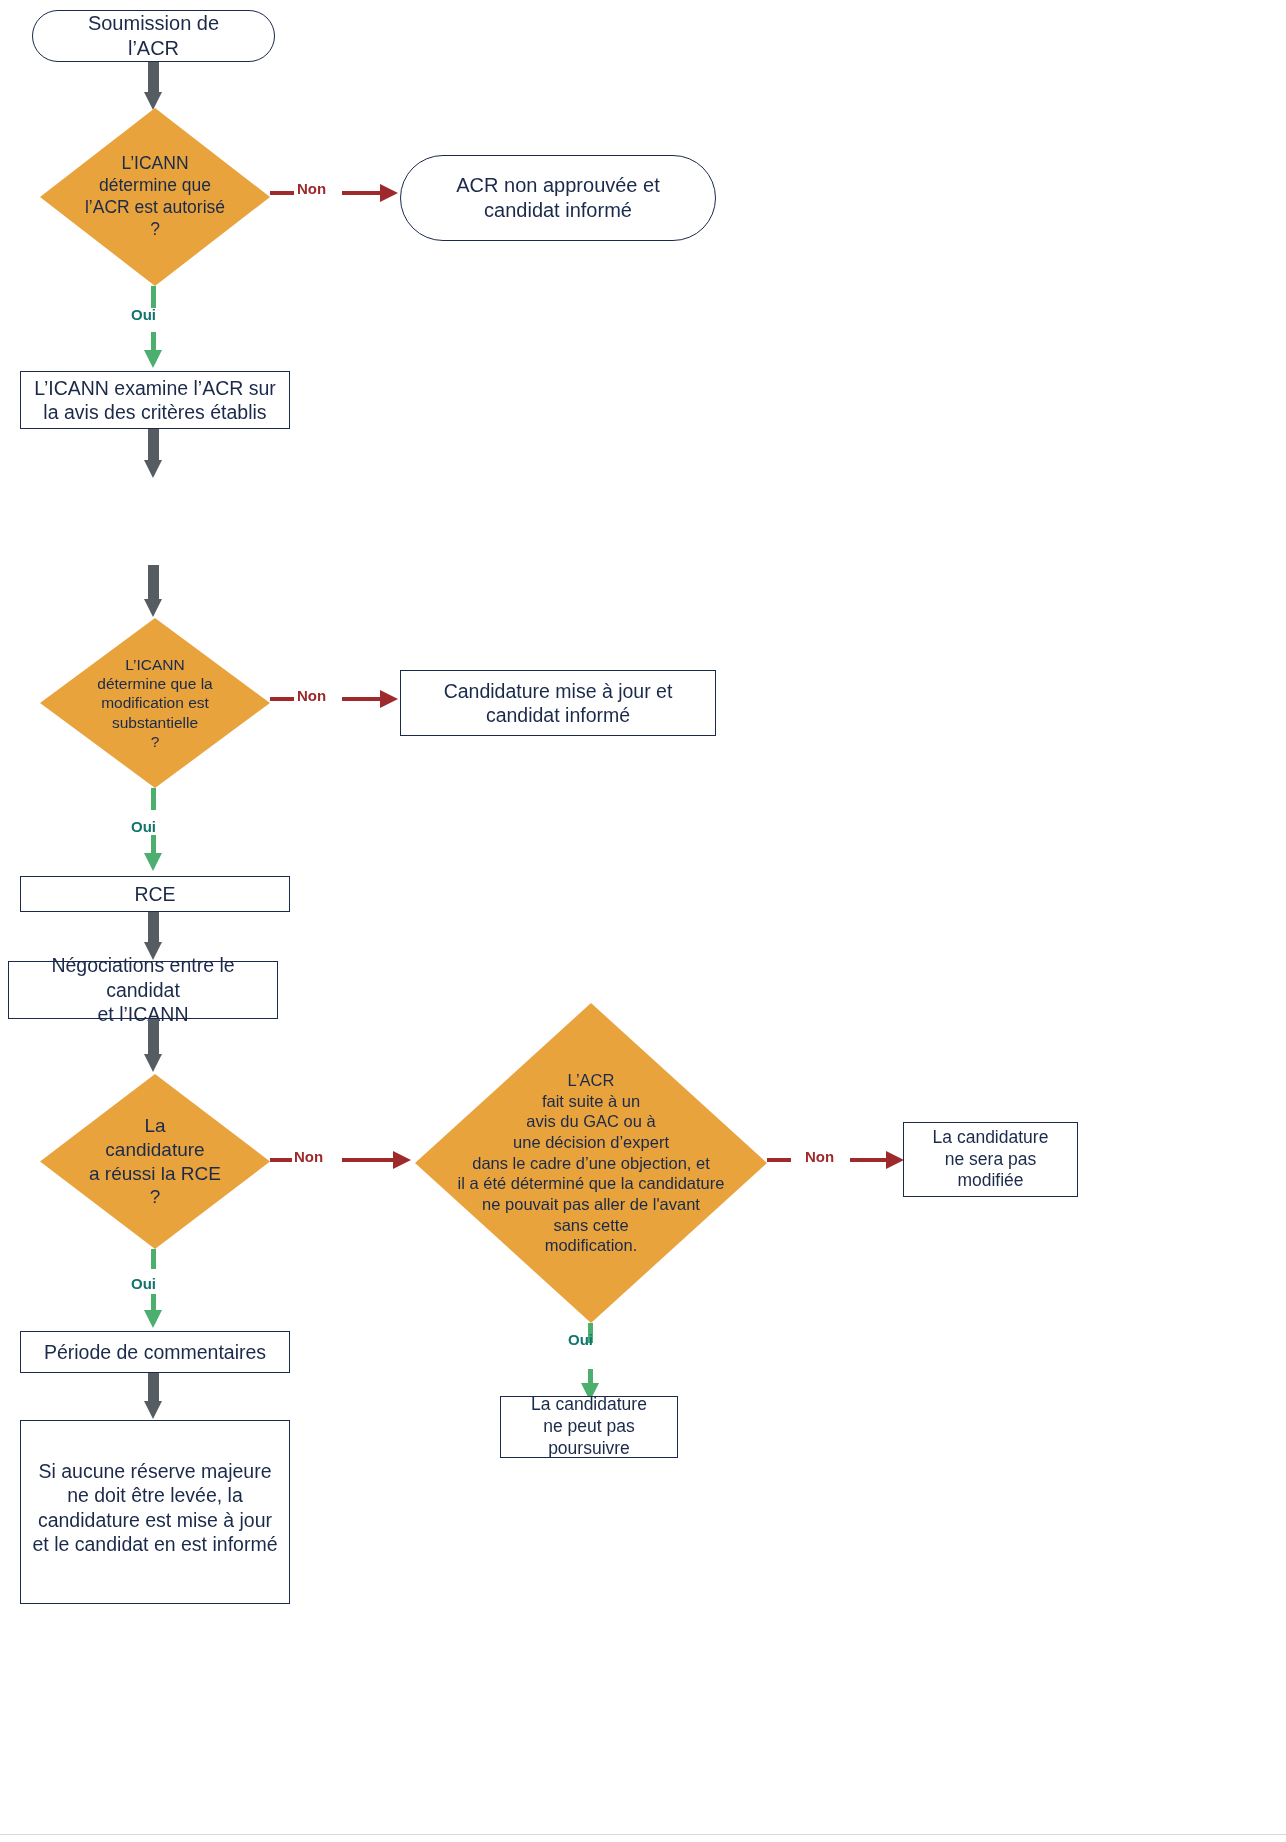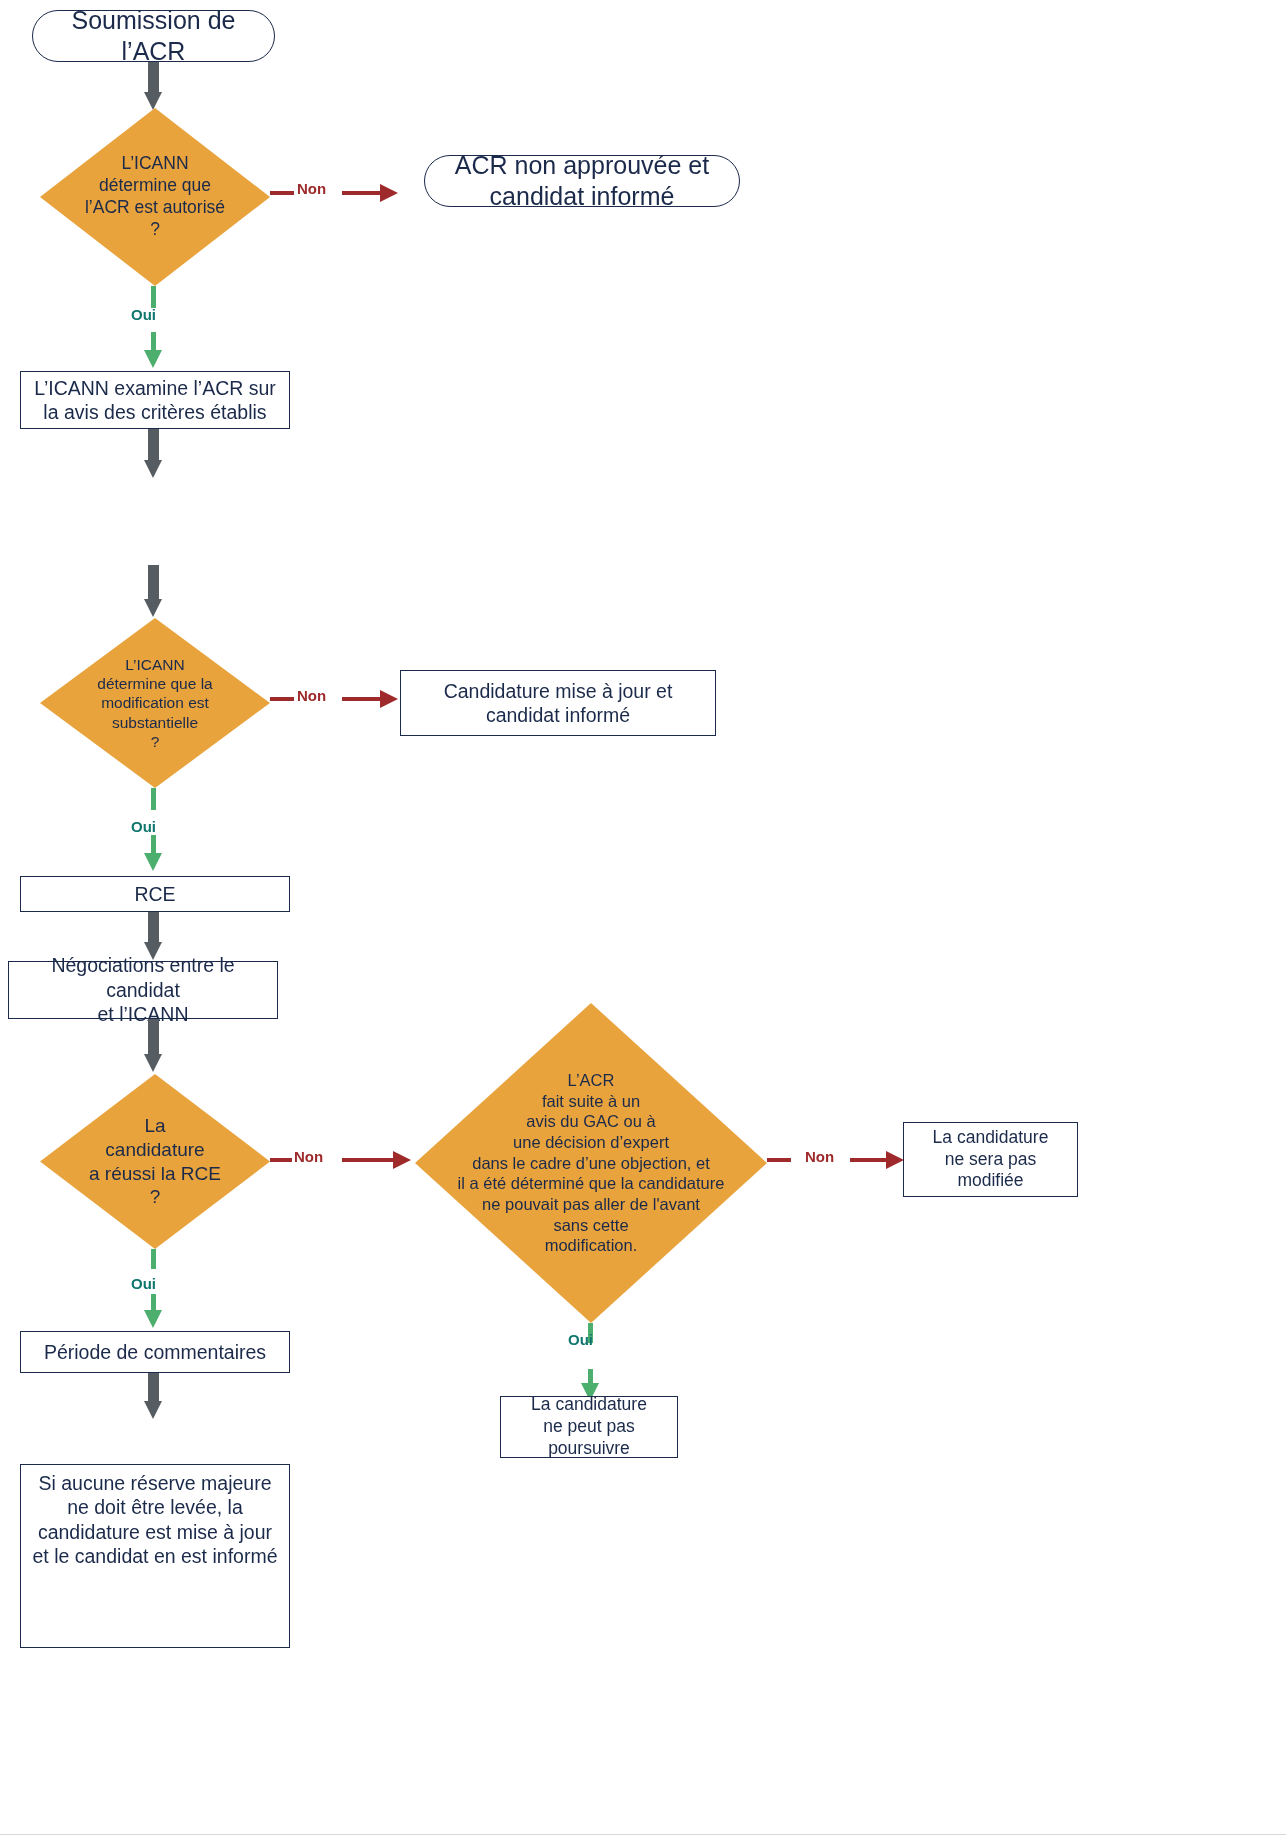--- a/index.html
+++ b/index.html
@@ -33,21 +33,21 @@
     display: block;
     white-space: pre-line;
     padding: 0 6px;
   }
 
   
   .terminator {
     background: #ffffff;
     border: 1.3px solid #1b2a4a;
     border-radius: 999px;
-    font-size: 25px;
+    font-size: 20px;
   }
 
   
   .process {
     background: #ffffff;
     border: 1.3px solid #1b2a4a;
     font-size: 19.5px;
   }
 
   
@@ -137,21 +137,21 @@
 ?</span>
   </div>
 
   <div class="conn" style="left:270px; top:188px; width:130px; height:11px;">
     <div class="shaft-h" style="width:24px; top:3px; height:4px; background:#9e2a2b;"></div>
     <div class="shaft-h" style="left:72px; width:40px; top:3px; height:4px; background:#9e2a2b;"></div>
     <div class="arrow-right" style="left:110px; top:-4px; border-left:18px solid #9e2a2b;"></div>
   </div>
   <div class="edge-label non" style="left:297px; top:180px;">Non</div>
 
-  <div class="node terminator" style="left:424px; top:155px; width:316px; height:52px;">
+  <div class="node terminator" style="left:400px; top:155px; width:316px; height:86px;">
     <span class="txt">ACR non approuvée et
 candidat informé</span>
   </div>
 
   <div class="conn" style="left:148px; top:286px; width:11px; height:85px;">
     <div class="shaft-v" style="height:22px; width:5px; left:3px; background:#4caf6e;"></div>
     <div class="shaft-v" style="top:46px; height:20px; width:5px; left:3px; background:#4caf6e;"></div>
     <div class="arrow-down" style="left:-4px; top:64px; border-top:18px solid #4caf6e;"></div>
   </div>
   <div class="edge-label oui" style="left:131px; top:306px;">Oui</div>
@@ -276,21 +276,21 @@
 
   <div class="node process" style="left:20px; top:1331px; width:270px; height:42px;">
     <span class="txt">Période de commentaires</span>
   </div>
 
   <div class="conn" style="left:148px; top:1373px; width:11px; height:48px;">
     <div class="shaft-v" style="height:30px; background:#555d63;"></div>
     <div class="arrow-down" style="left:-4px; top:28px; border-top:18px solid #555d63;"></div>
   </div>
 
-  <div class="node process" style="left:20px; top:1464px; width:270px; height:184px; align-items:flex-start; padding-top:6px;">
+  <div class="node process" style="left:20px; top:1420px; width:270px; height:184px; align-items:flex-start; padding-top:38px;">
     <span class="txt">Si aucune réserve majeure
 ne doit être levée, la
 candidature est mise à jour
 et le candidat en est informé</span>
   </div>
 
   <div class="node process" style="left:500px; top:1396px; width:178px; height:62px; font-size:17.5px;">
     <span class="txt">La candidature
 ne peut pas
 poursuivre</span>

